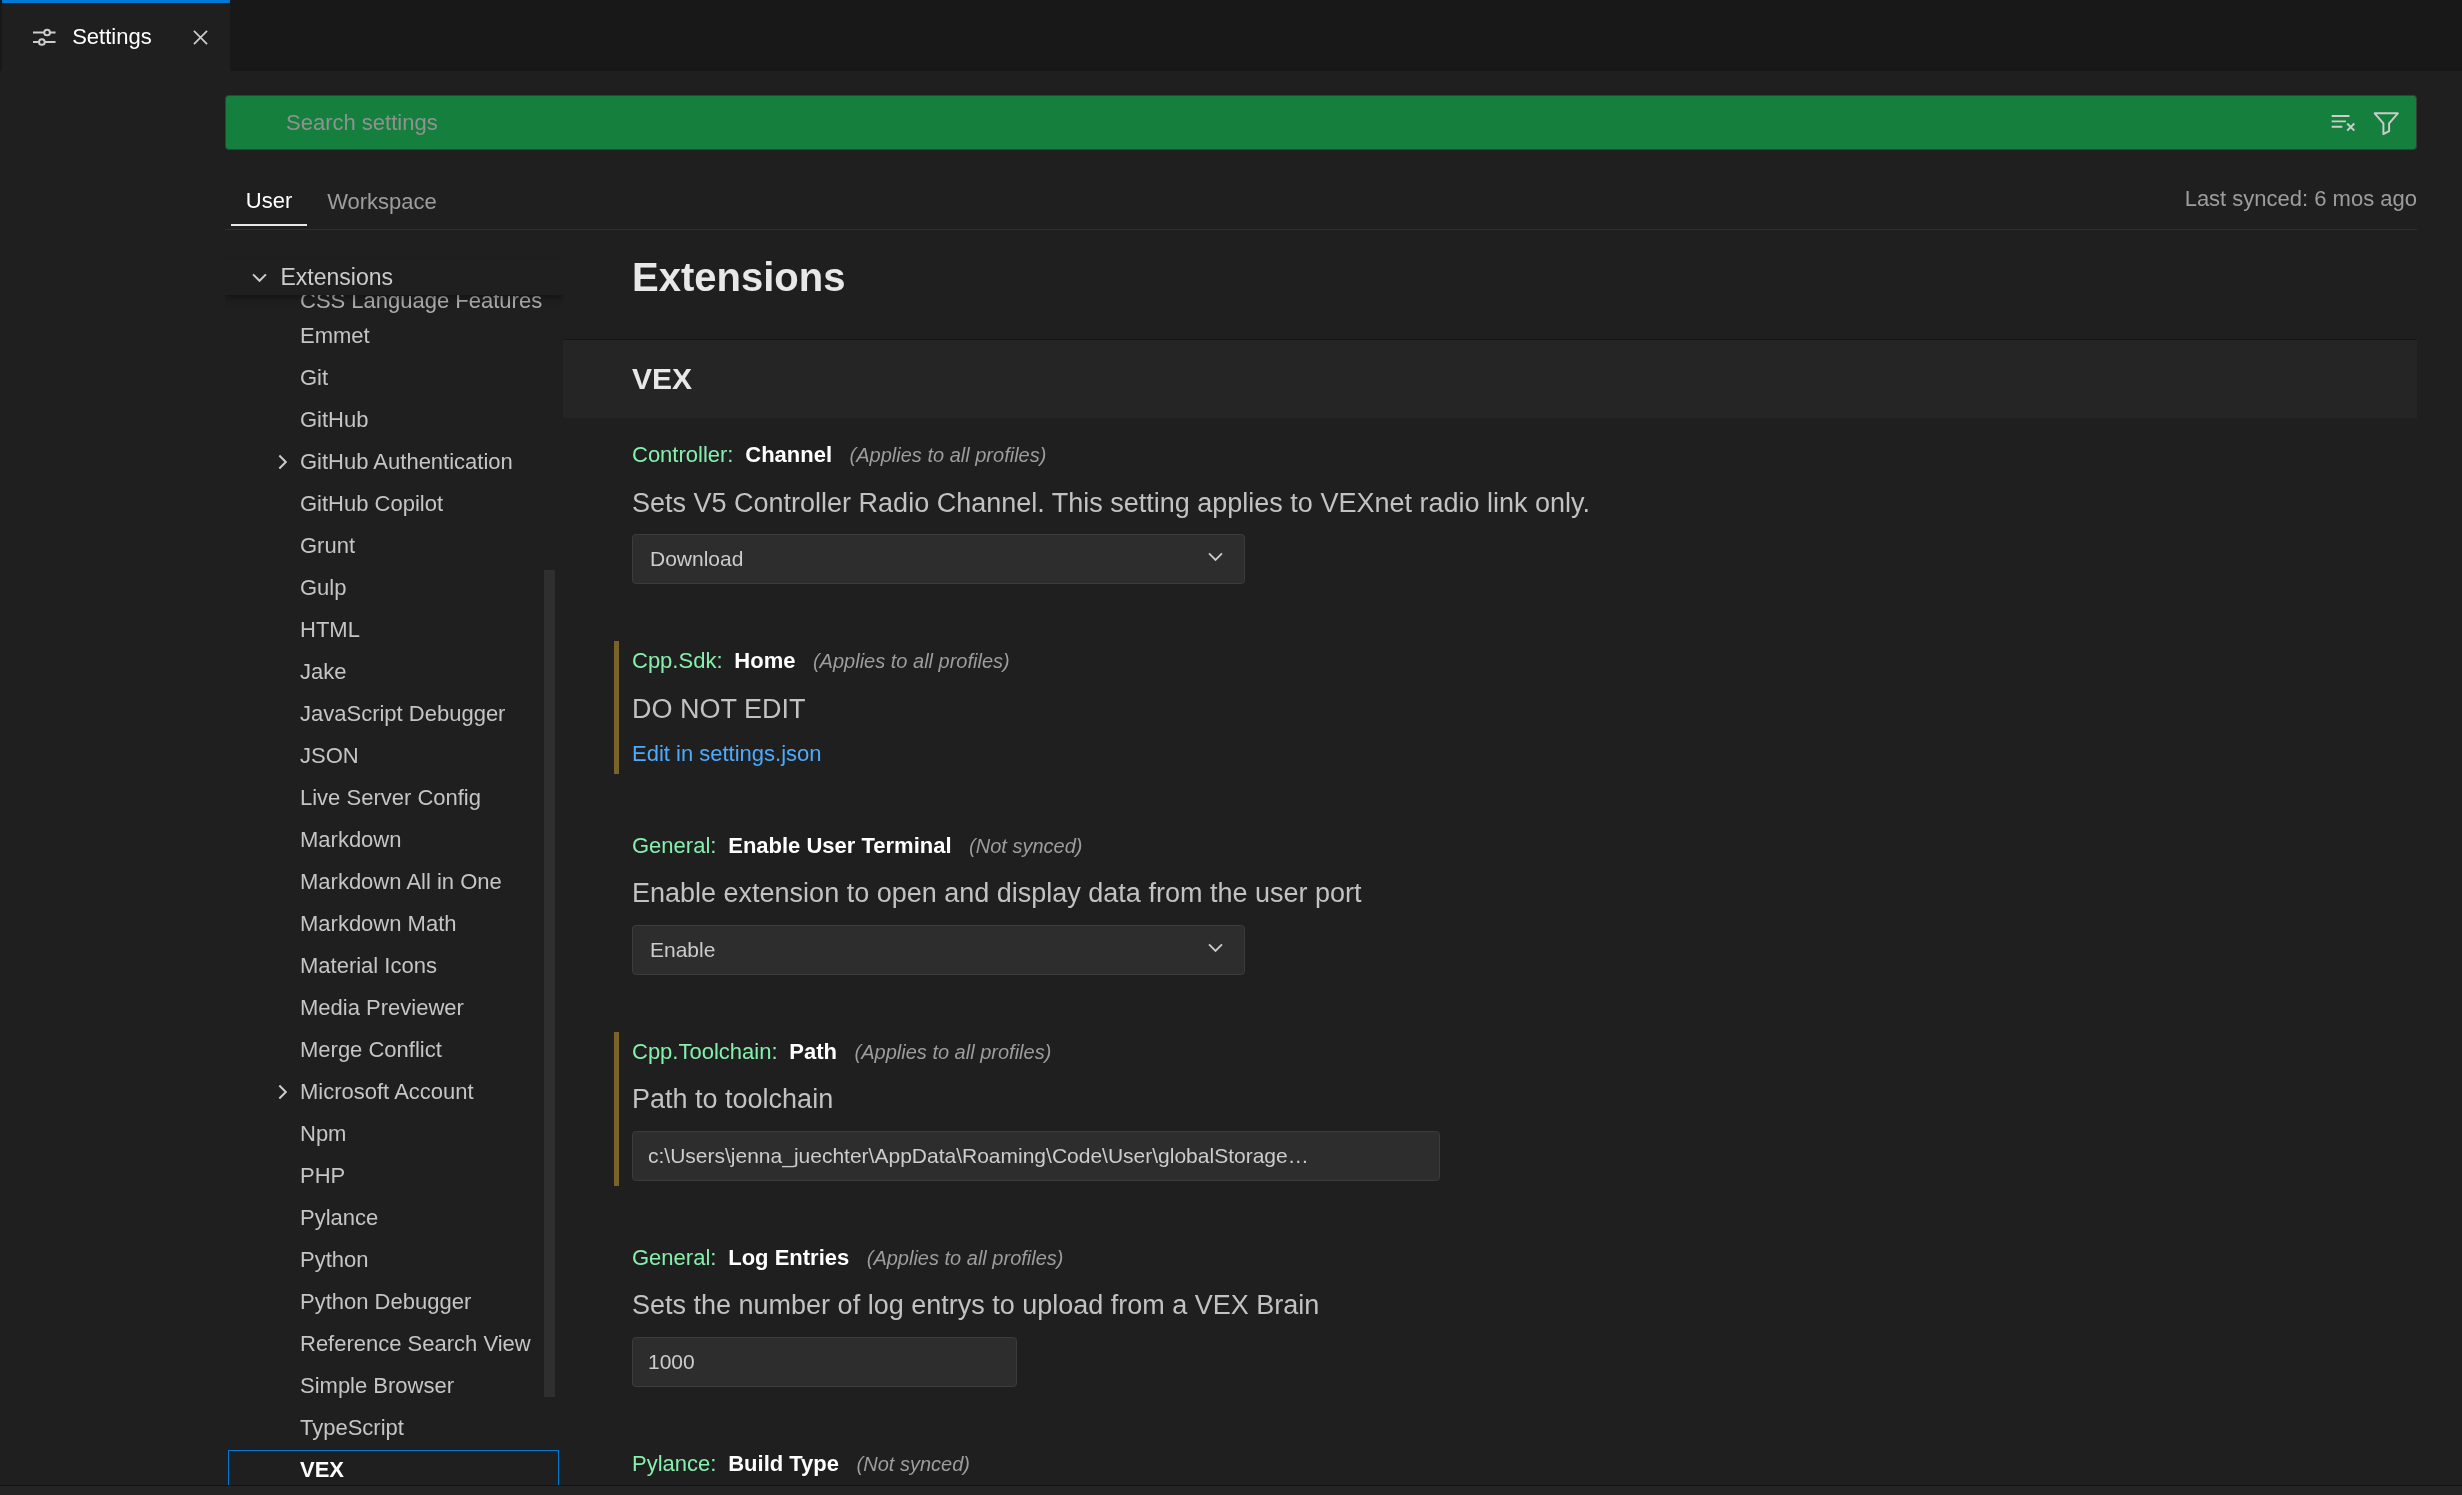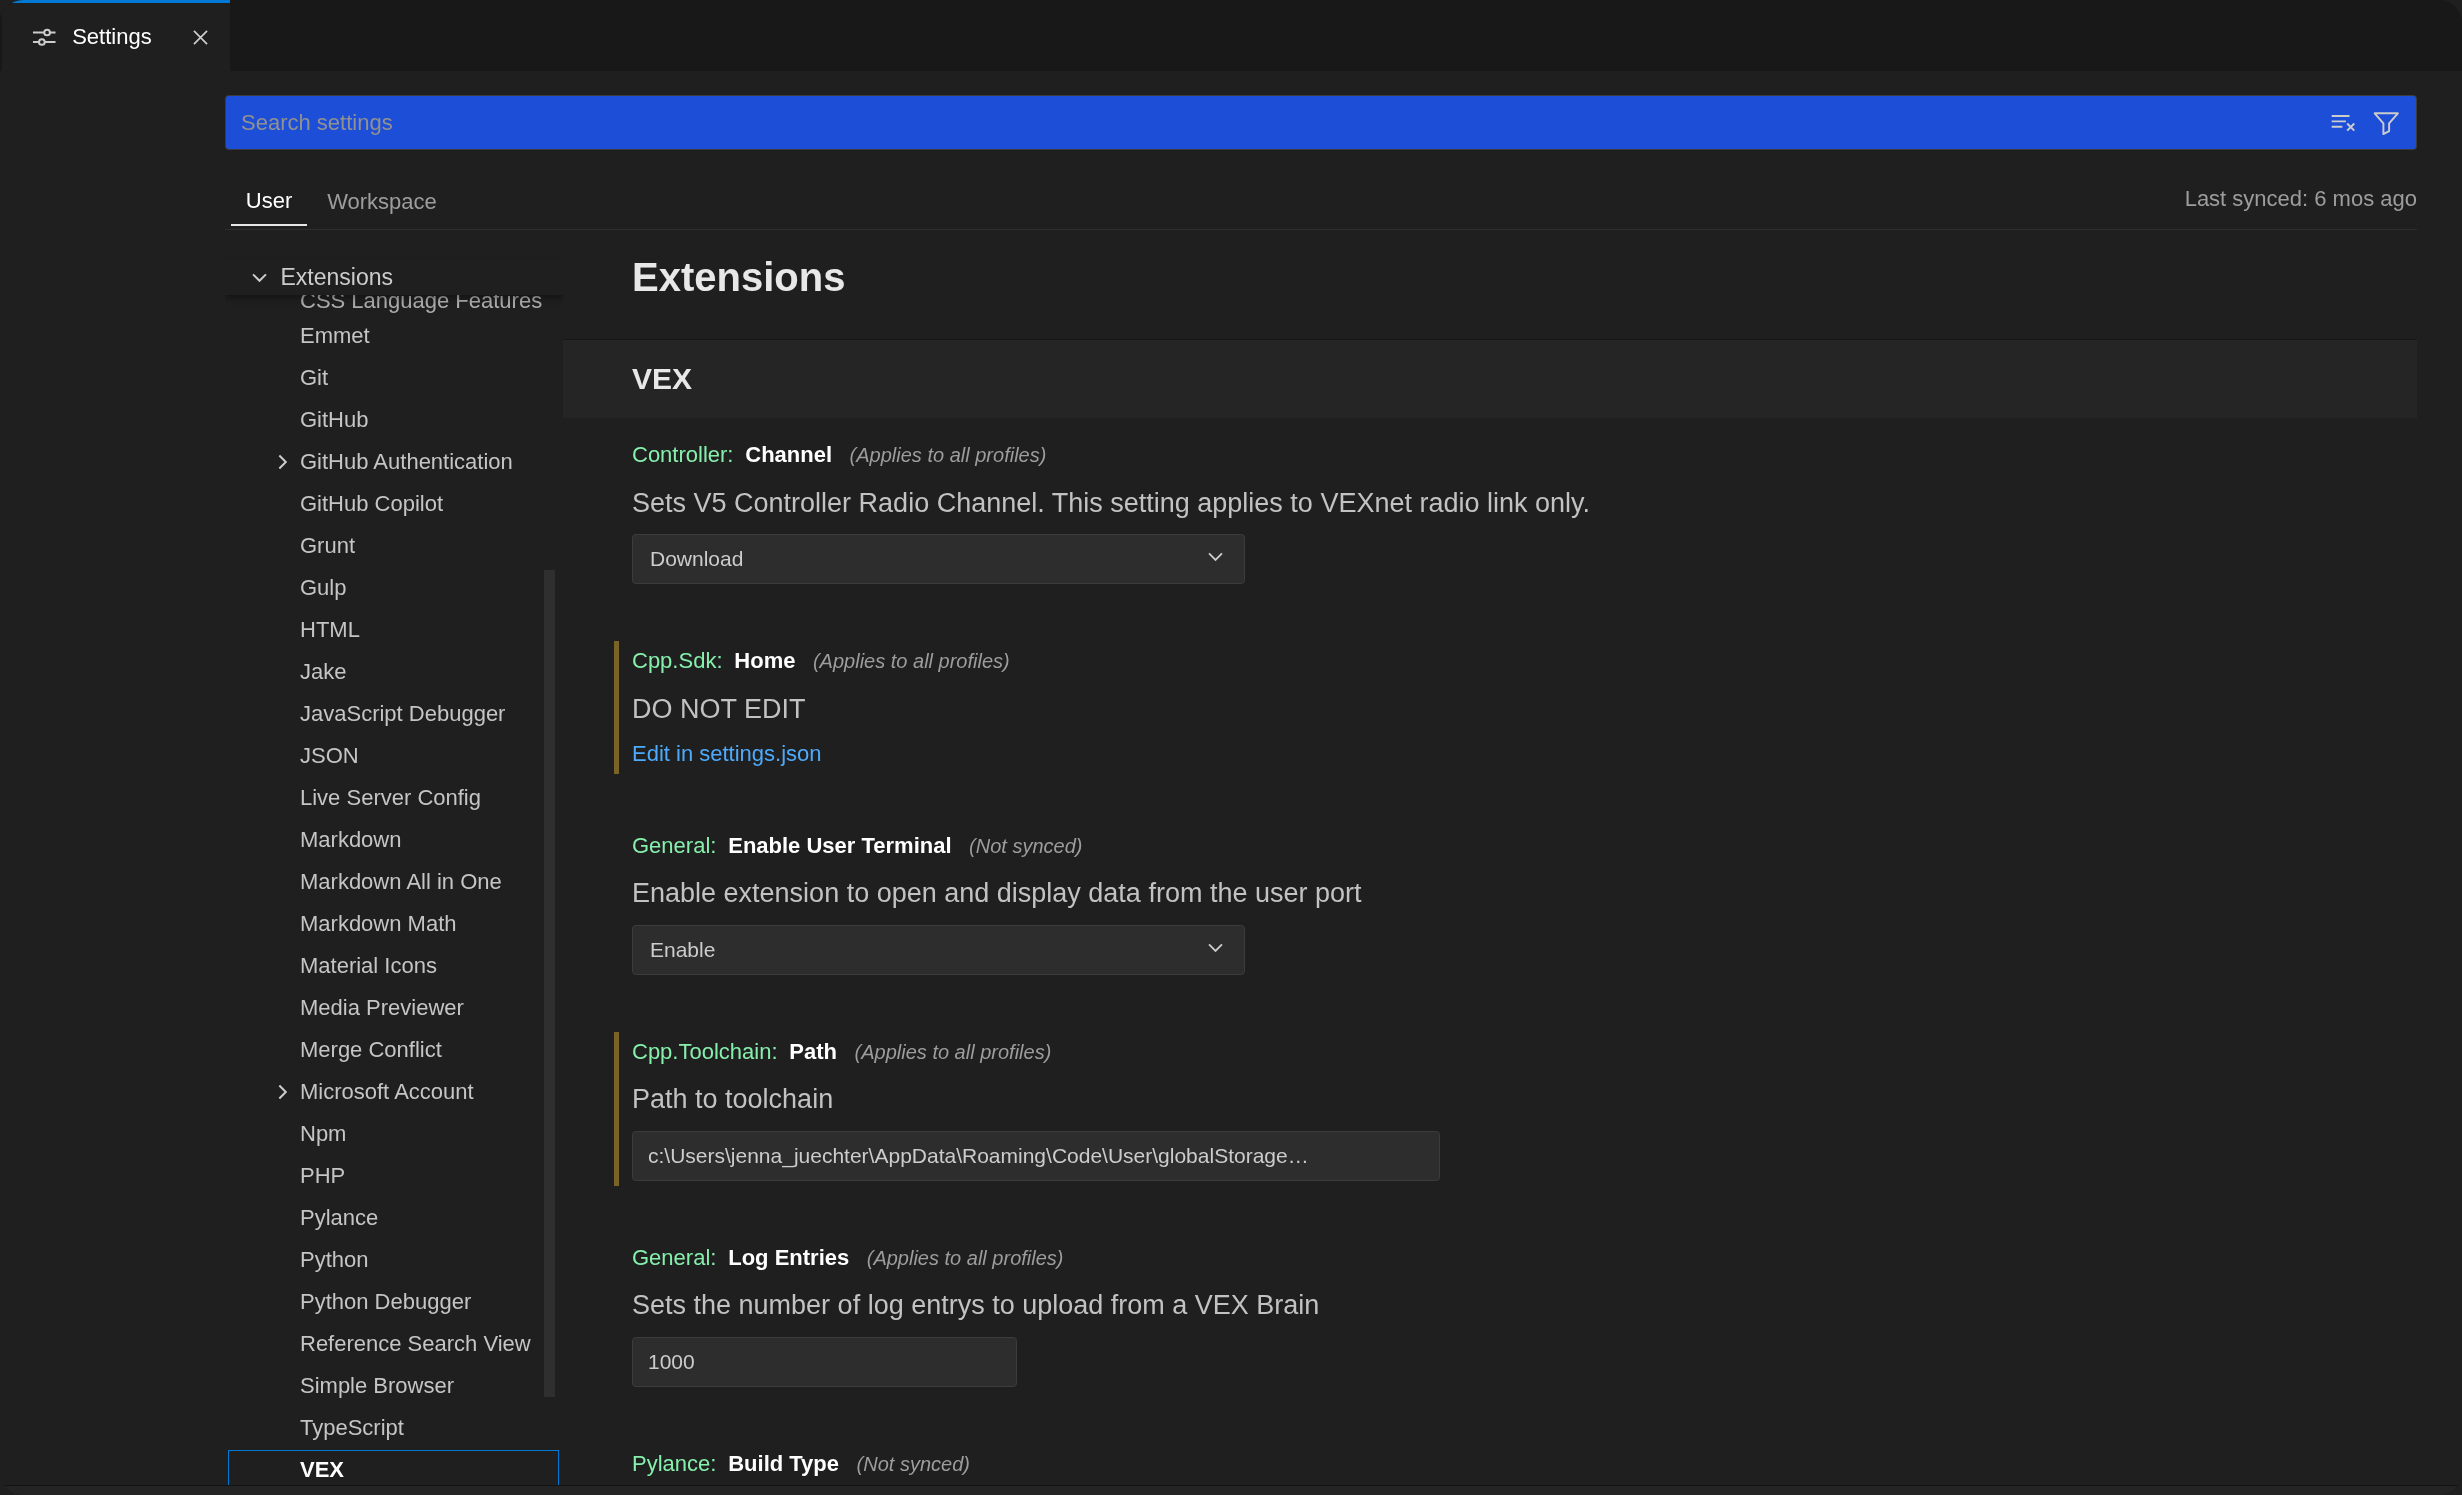--- a/index.html
+++ b/index.html
@@ -1,30 +1,30 @@
 <!DOCTYPE html>
 <html style="font-size:15px"><head>
 <meta charset="utf-8">
 <style>
   html,body{margin:0;padding:0;background:#1f1f1f;}
   .screen{position:relative;width:2462px;height:1495px;background:#1f1f1f;overflow:hidden;
-          font-family:"Liberation Sans","DejaVu Sans",sans-serif;color:#cccccc;border-radius:23px;}
+          font-family:"Liberation Sans","DejaVu Sans",sans-serif;color:#cccccc;}
 
   
   .tabbar{position:absolute;left:0;top:0;width:2462px;height:71px;background:#181818;}
   .tab{position:absolute;left:1.9px;top:0;width:228px;height:71px;background:#1f1f1f;
        border-top:3.8px solid #0078d4;box-sizing:border-box;display:flex;align-items:center;}
   .tab-icon{margin-left:28.5px;display:flex;align-items:center;}
   .tab-label{margin-left:13.3px;font-size:22px;color:#ffffff;}
   .tab-close{position:absolute;right:13.3px;top:50%;transform:translateY(-50%);width:32px;height:32px;
              display:flex;align-items:center;justify-content:center;border-radius:4.8px;cursor:pointer;}
 
   
-  .search-box{position:absolute;left:225px;top:95px;width:2192px;height:55px;background:#1d4ed8;
-              border:1px solid #3c3c3c;border-radius:3.8px;box-sizing:border-box;display:flex;align-items:center;}
+  .search-box{position:absolute;left:225px;top:95px;width:2192px;height:55px;background:#15803d;
+              border:1px solid #3c3c3c;border-radius:3.8px;box-sizing:border-box;display:flex;align-items:center;padding-left:45px;}
   .search-input{flex:1;height:100%;background:transparent;border:none;outline:none;color:#cccccc;
                 font-size:22px;padding:0 15px;font-family:inherit;}
   .search-input::placeholder{color:#919191;}
   .search-actions{display:flex;align-items:center;gap:11.4px;padding-right:13.3px;}
   .search-actions .ic{width:32px;height:32px;display:flex;align-items:center;justify-content:center;
                       border-radius:4.8px;cursor:pointer;}
 
   .scope-tab{position:absolute;top:177px;height:49px;display:flex;align-items:center;justify-content:center;
              font-size:22px;cursor:pointer;box-sizing:border-box;}
   .scope-user{left:231px;width:76px;color:#ffffff;border-bottom:2.9px solid #e7e7e7;}

